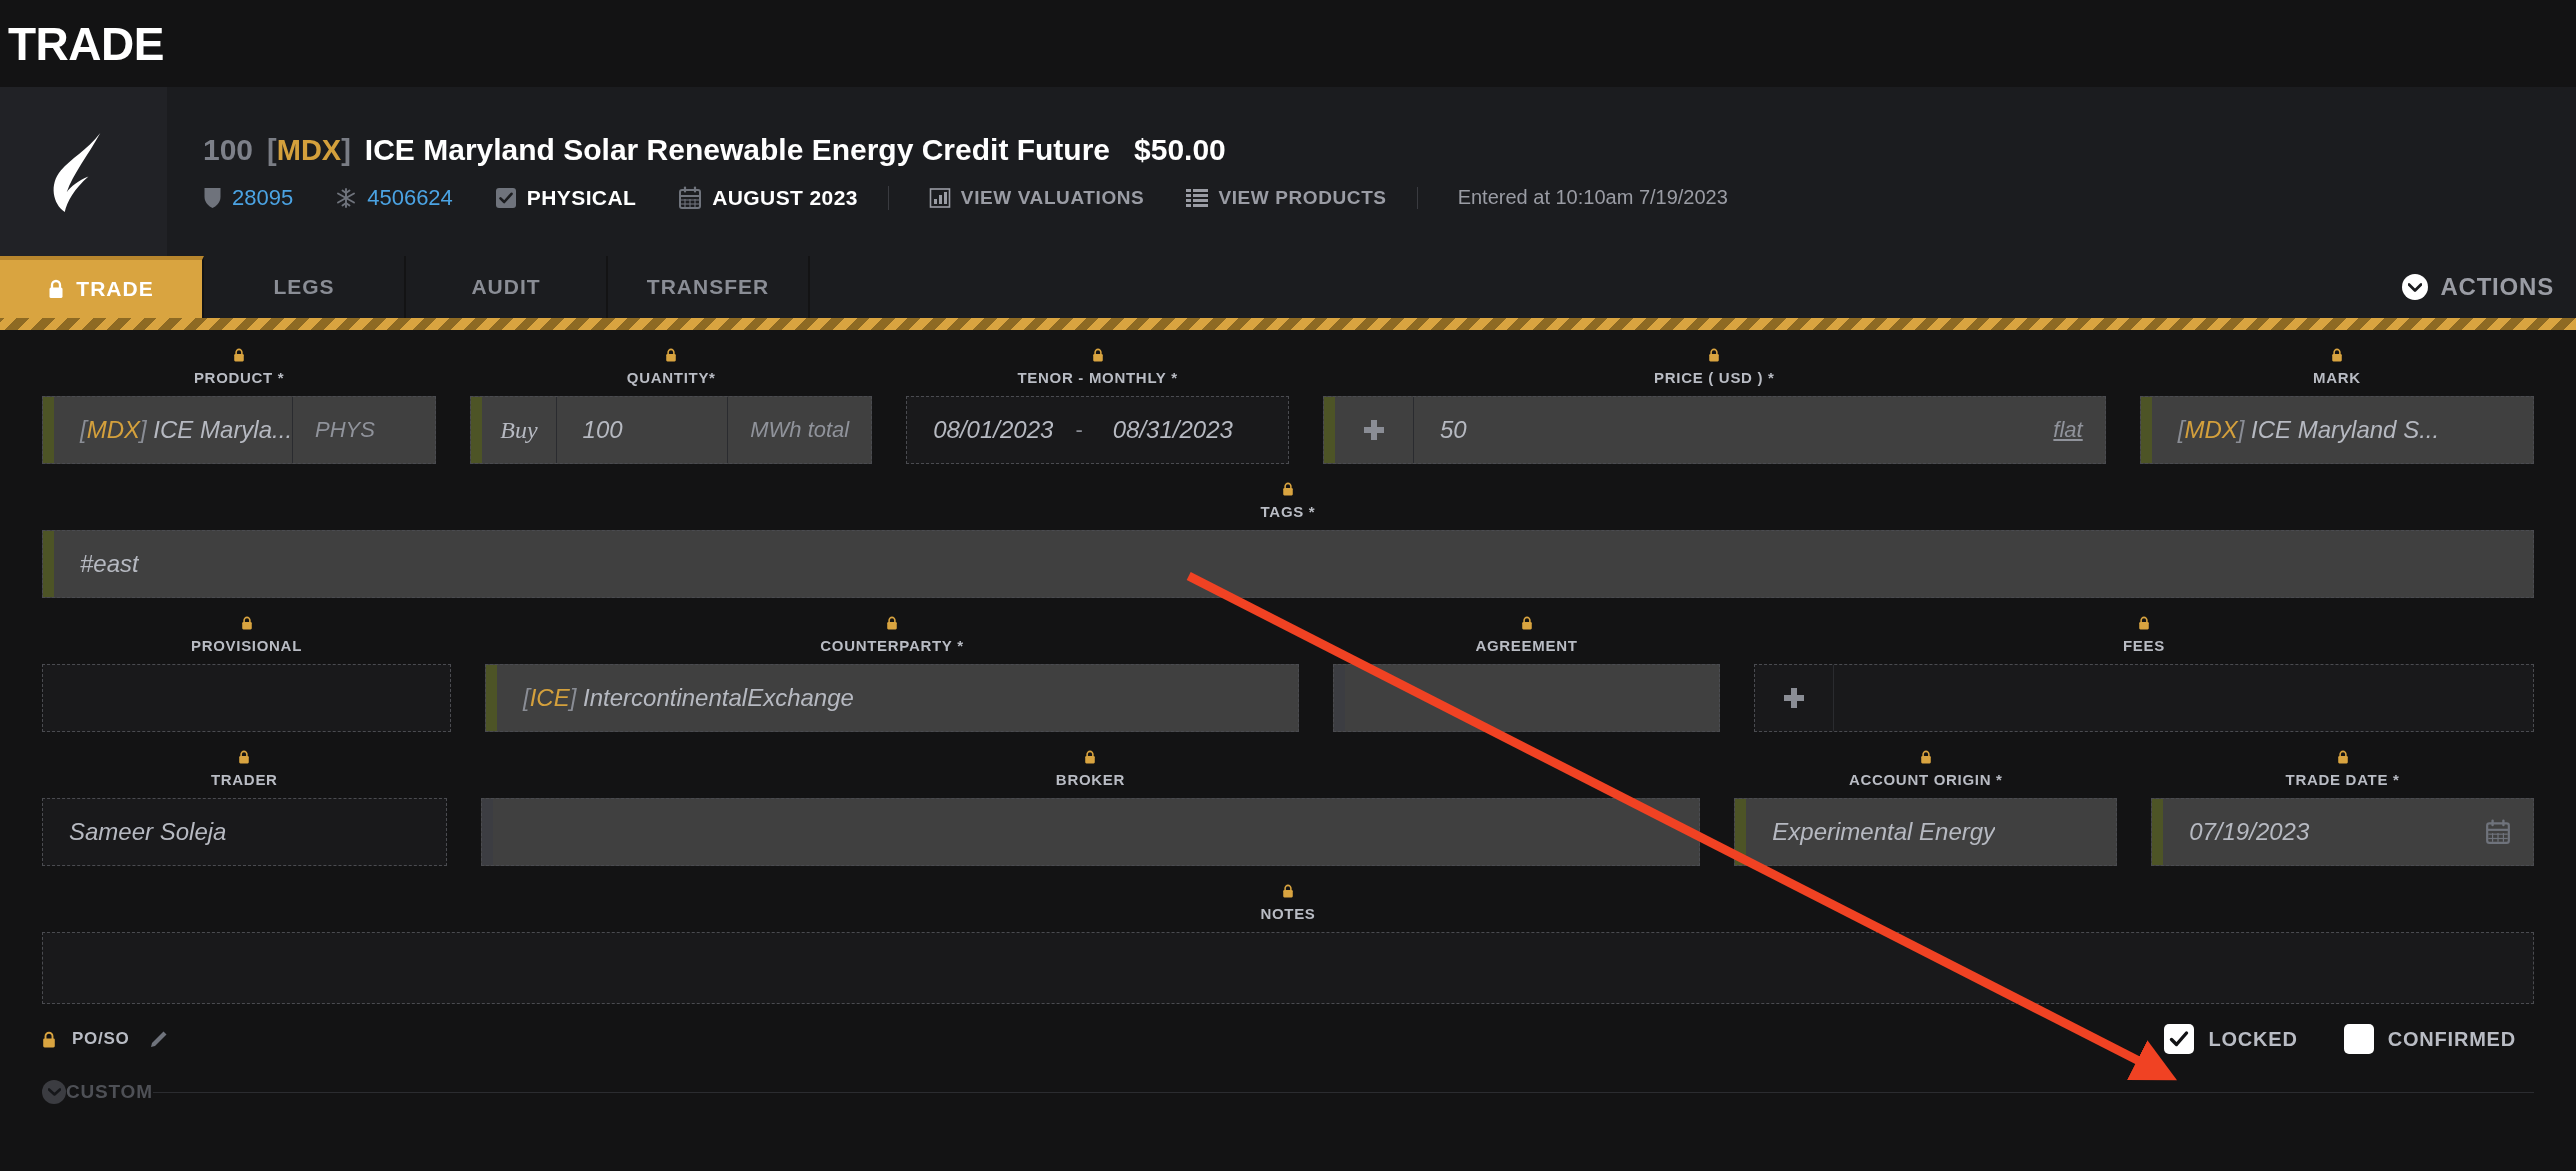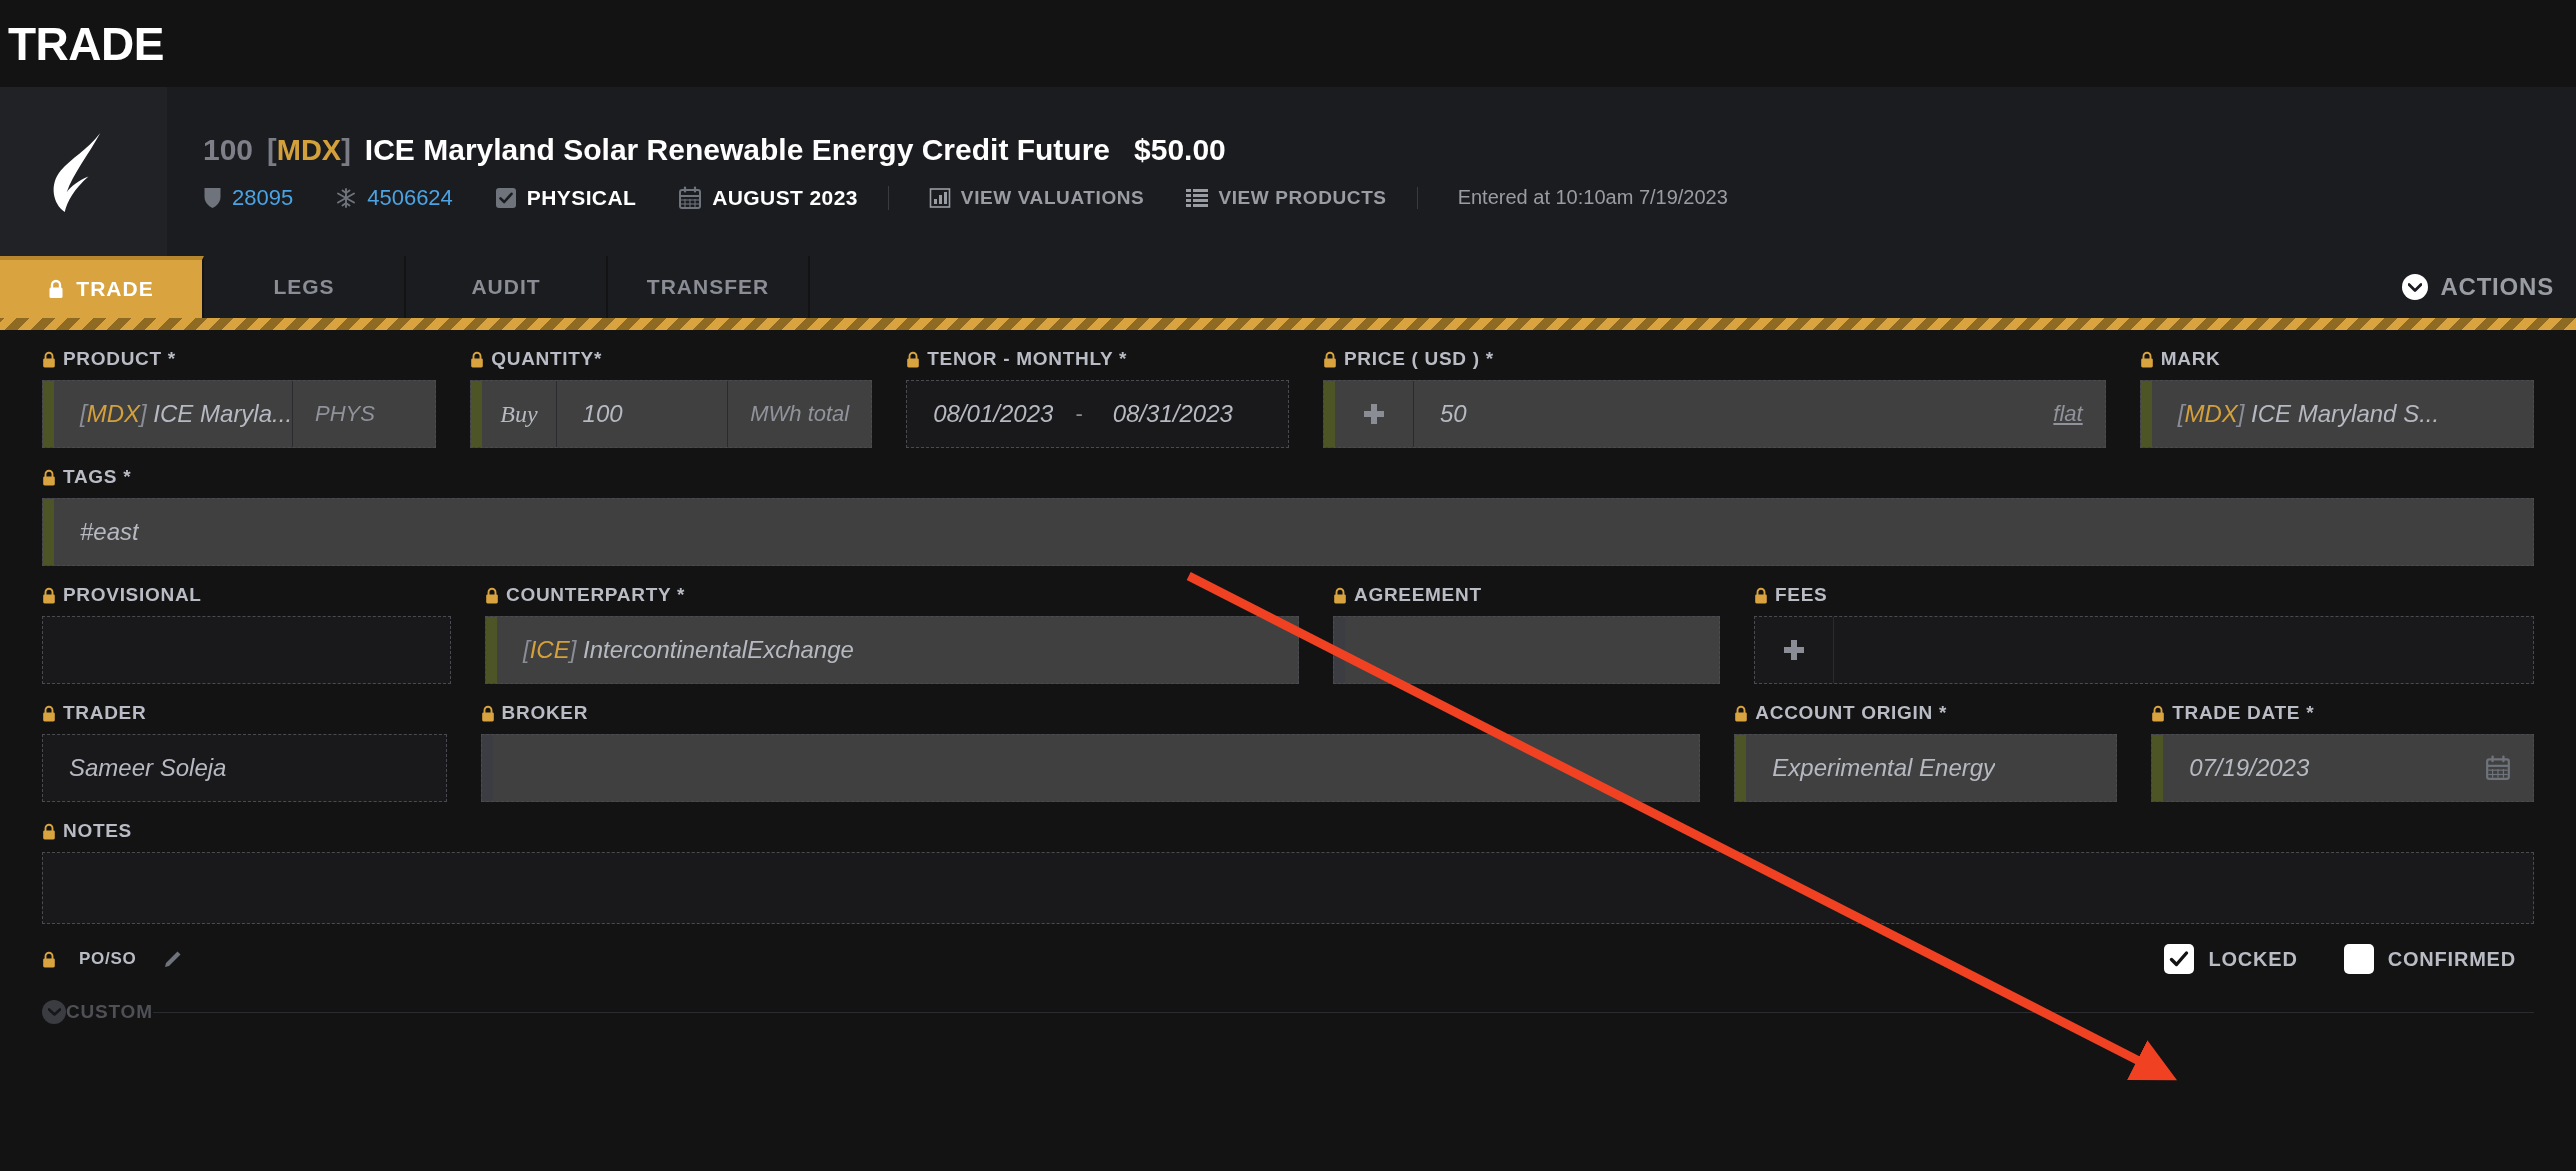--- a/index.html
+++ b/index.html
@@ -143,26 +143,27 @@
     background: #131314;
     padding: 18px 42px 0 42px;
     position: relative;
   }
   .row { display: flex; gap: 34px; margin-bottom: 18px; }
   .field { display: flex; flex-direction: column; }
   .flabel {
     display: flex;
     align-items: center;
     gap: 7px;
-    font-size: 19px;
+    font-size: 15px;
     font-weight: bold;
     letter-spacing: 0.7px;
     color: #b9bcc4;
     margin-bottom: 10px;
     white-space: nowrap;
+    flex-direction: column;
   }
   .lock-svg { width: 14px; height: 17px; flex: 0 0 14px; }
   .fbox {
     height: 68px;
     background: #404040;
     border: 1px dashed #4a4b50;
     display: flex;
     align-items: center;
     position: relative;
     overflow: hidden;
@@ -212,21 +213,21 @@
   .fbox.notes { height: 72px; }
 
   
   .poso-row {
     display: flex;
     align-items: center;
     justify-content: space-between;
     margin-top: 20px;
   }
   .poso-label {
-    display: flex; align-items: center; gap: 23px;
+    display: flex; align-items: center; gap: 16px;
     font-size: 17px; font-weight: bold; letter-spacing: 0.7px; color: #b9bcc4;
   }
   .pencil-ico { width: 19px; height: 19px; margin-left: 4px; }
   .checks { display: flex; align-items: center; gap: 46px; padding-right: 18px;}
   .chk-wrap { display: flex; align-items: center; gap: 14px; cursor: pointer; }
   .chk {
     width: 30px; height: 30px; border-radius: 5px; background: #ffffff;
     display: flex; align-items: center; justify-content: center;
   }
   .chk-label { font-size: 20px; font-weight: bold; letter-spacing: 0.8px; color: #b9bcc4; }

